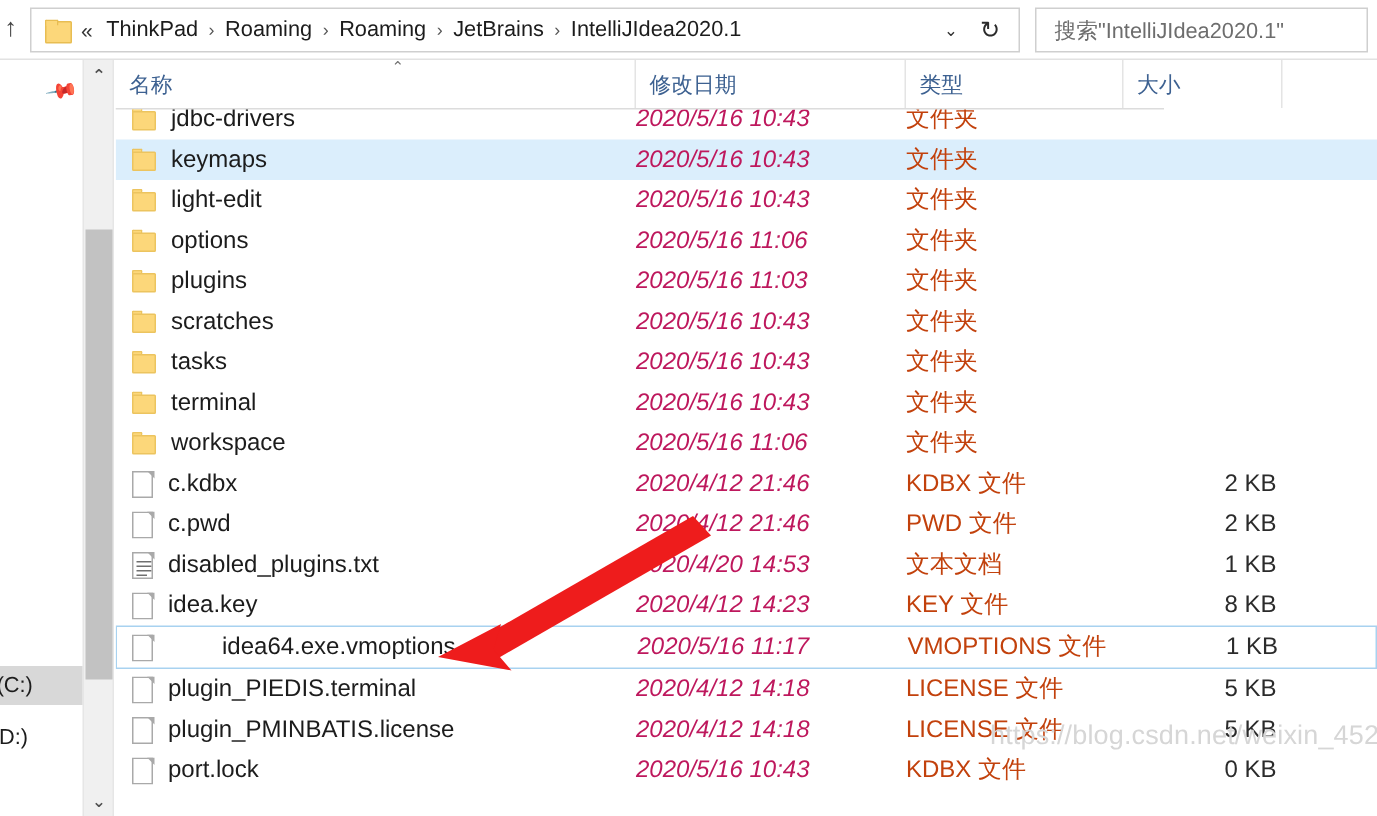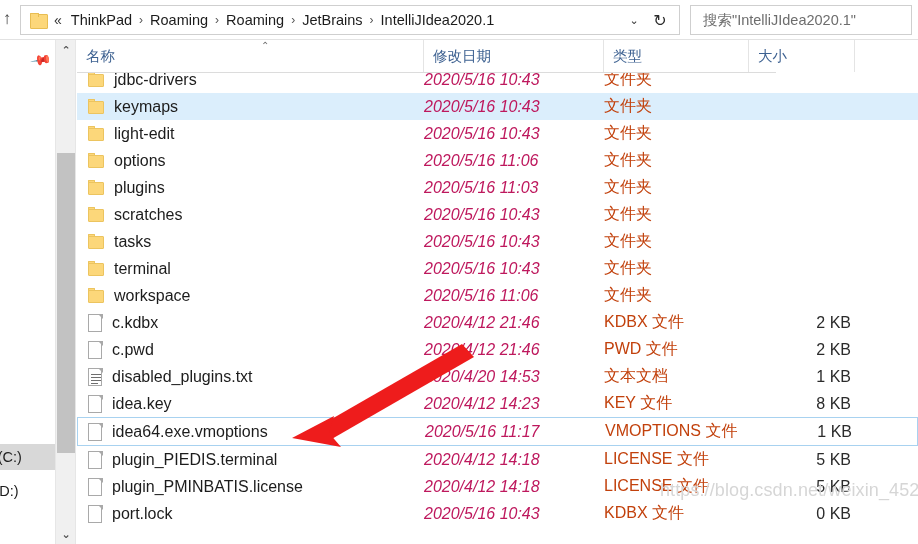--- a/index.html
+++ b/index.html
@@ -155,21 +155,21 @@
     height: 27px;
     display: flex; align-items: center;
     font-size: 16px; color: #1c1c1c;
   }
   .row.hover { background: #dbeefc; }
   .row.focus {
     border: 1px solid #a8d2f0;
     background: #ffffff;
     height: 29px;
   }
-  .row.focus .c-name { padding-left: 10px; }
+  .row.focus .c-name { padding-left: 10px; gap: 36px; }
 
   .c-name {
     position: absolute; left: 0; width: 343px;
     display: flex; align-items: center;
     padding-left: 11px;
     white-space: nowrap; overflow: hidden;
   }
   .c-date { position: absolute; left: 347px; width: 175px; color: #be185d; font-style: italic; }
   .c-type { position: absolute; left: 527px; width: 145px; color: #c2410c; }
   .c-size {

